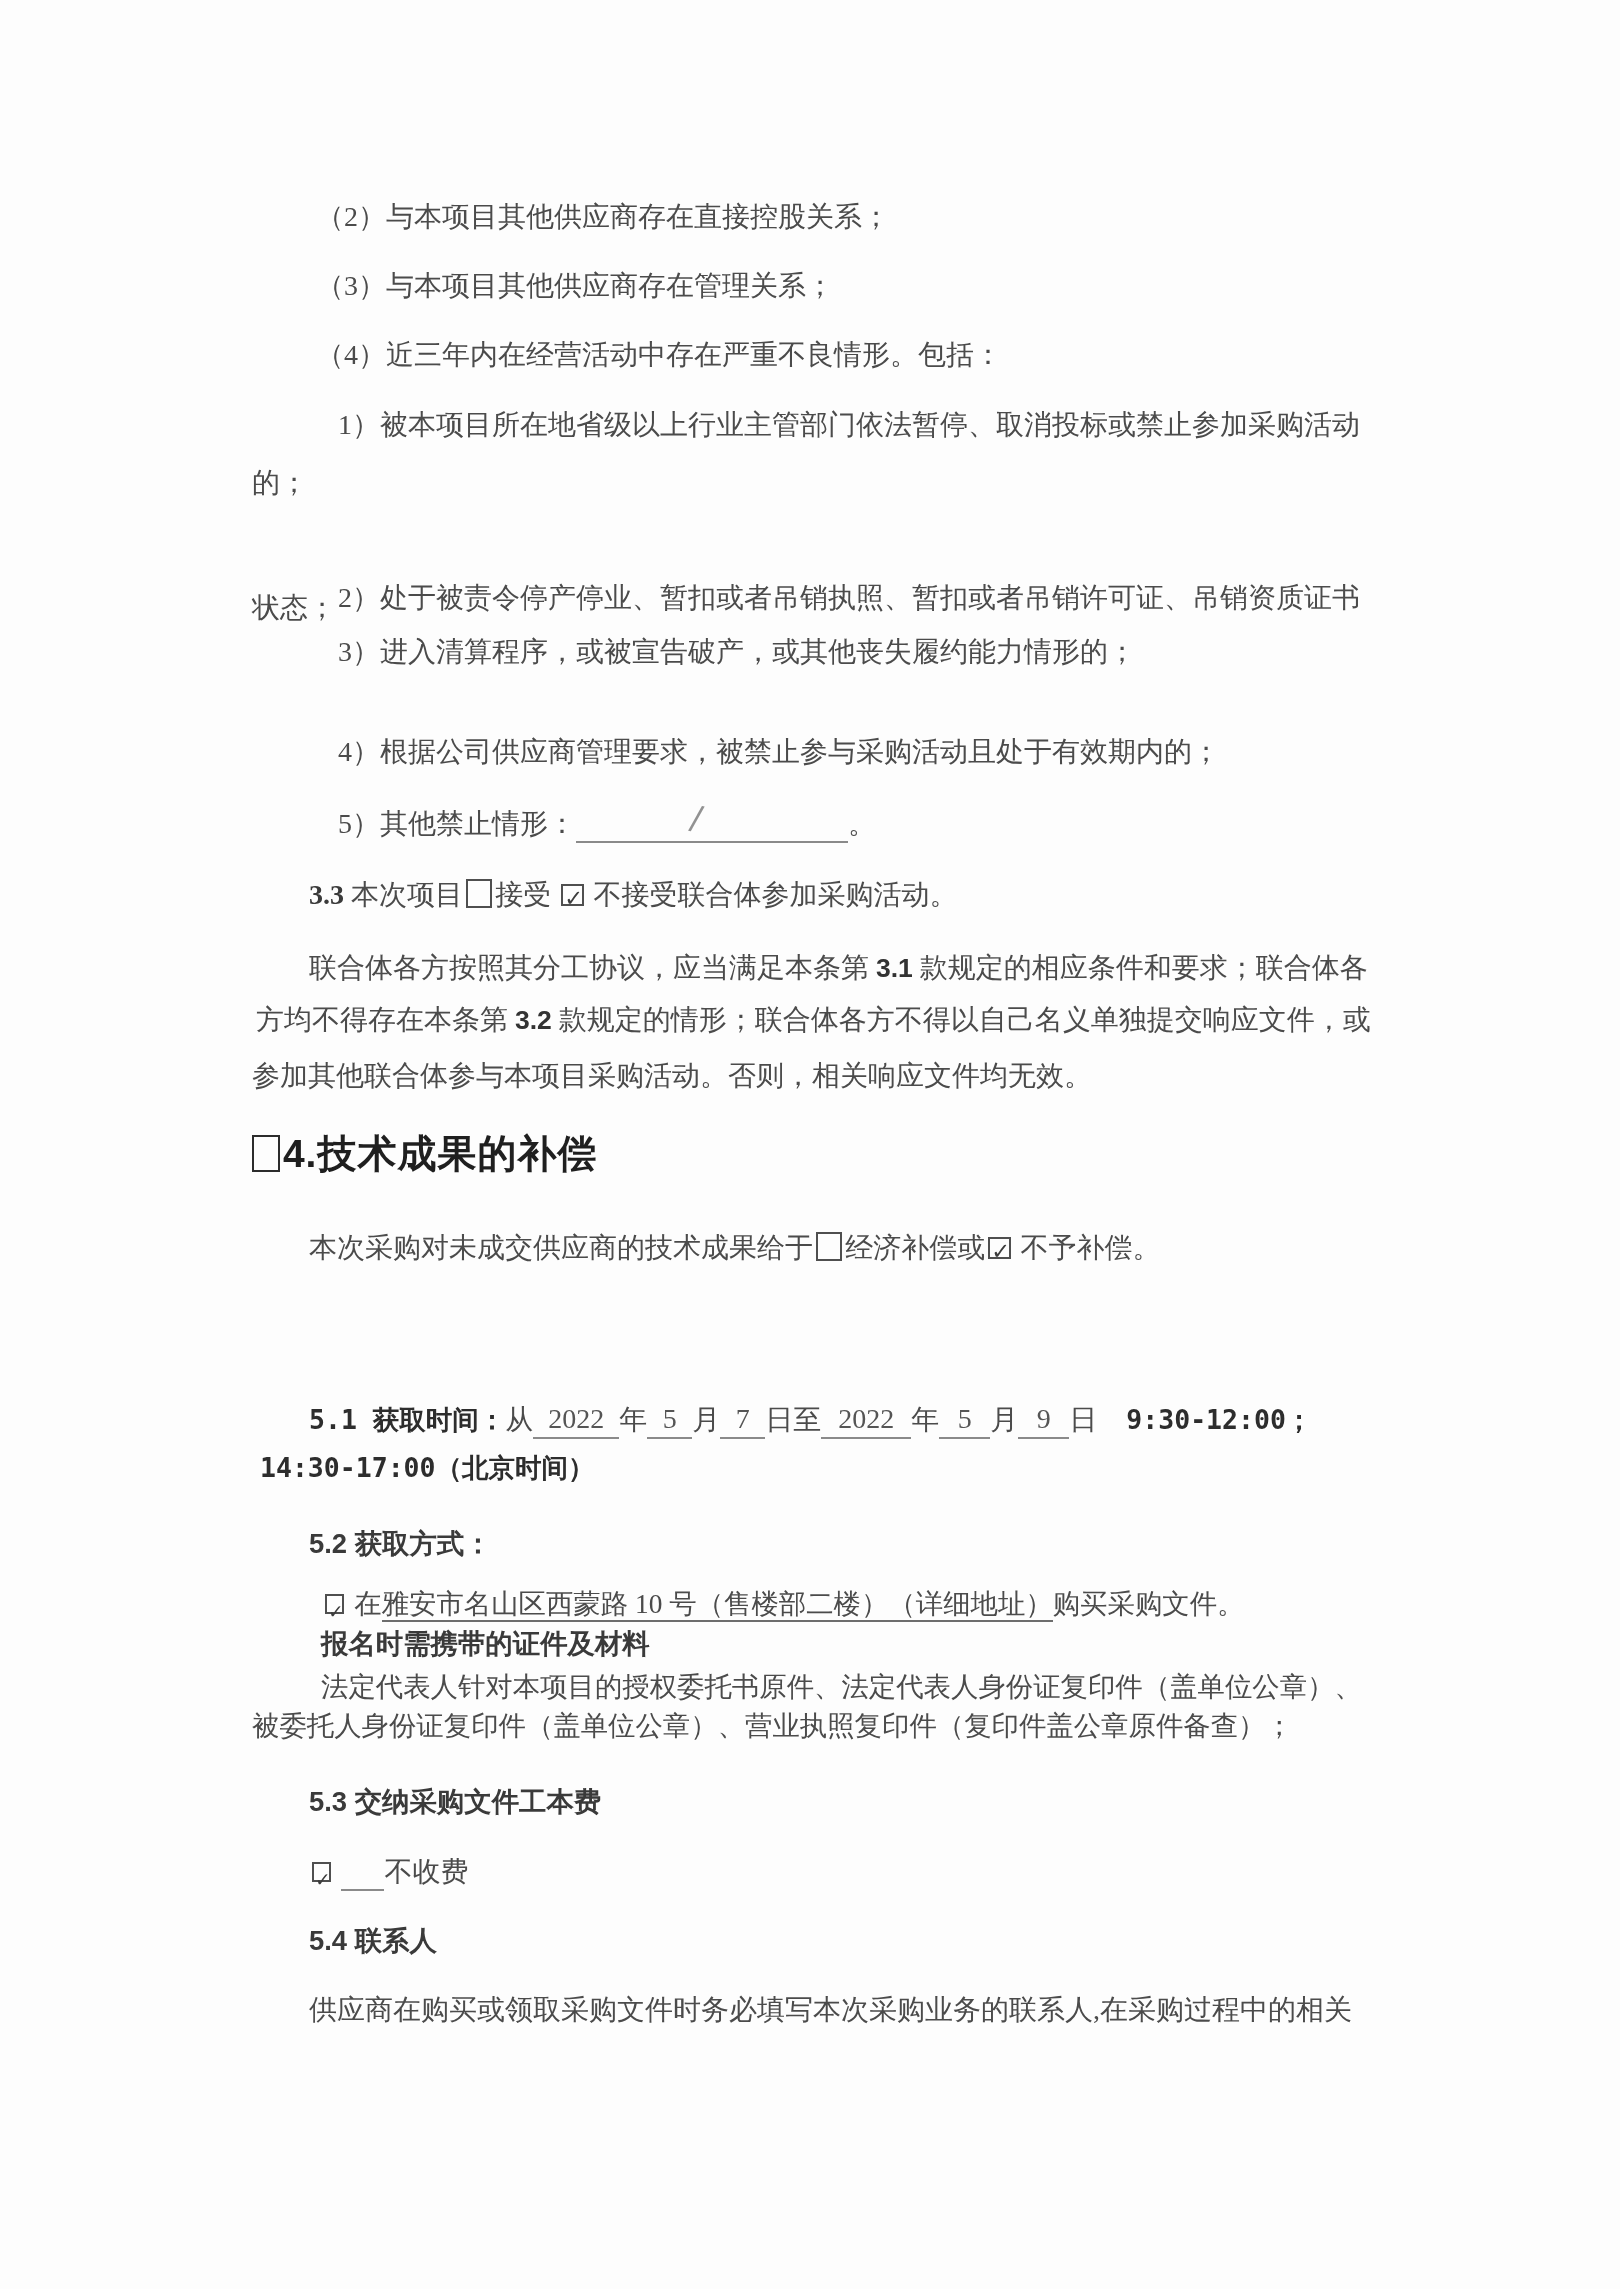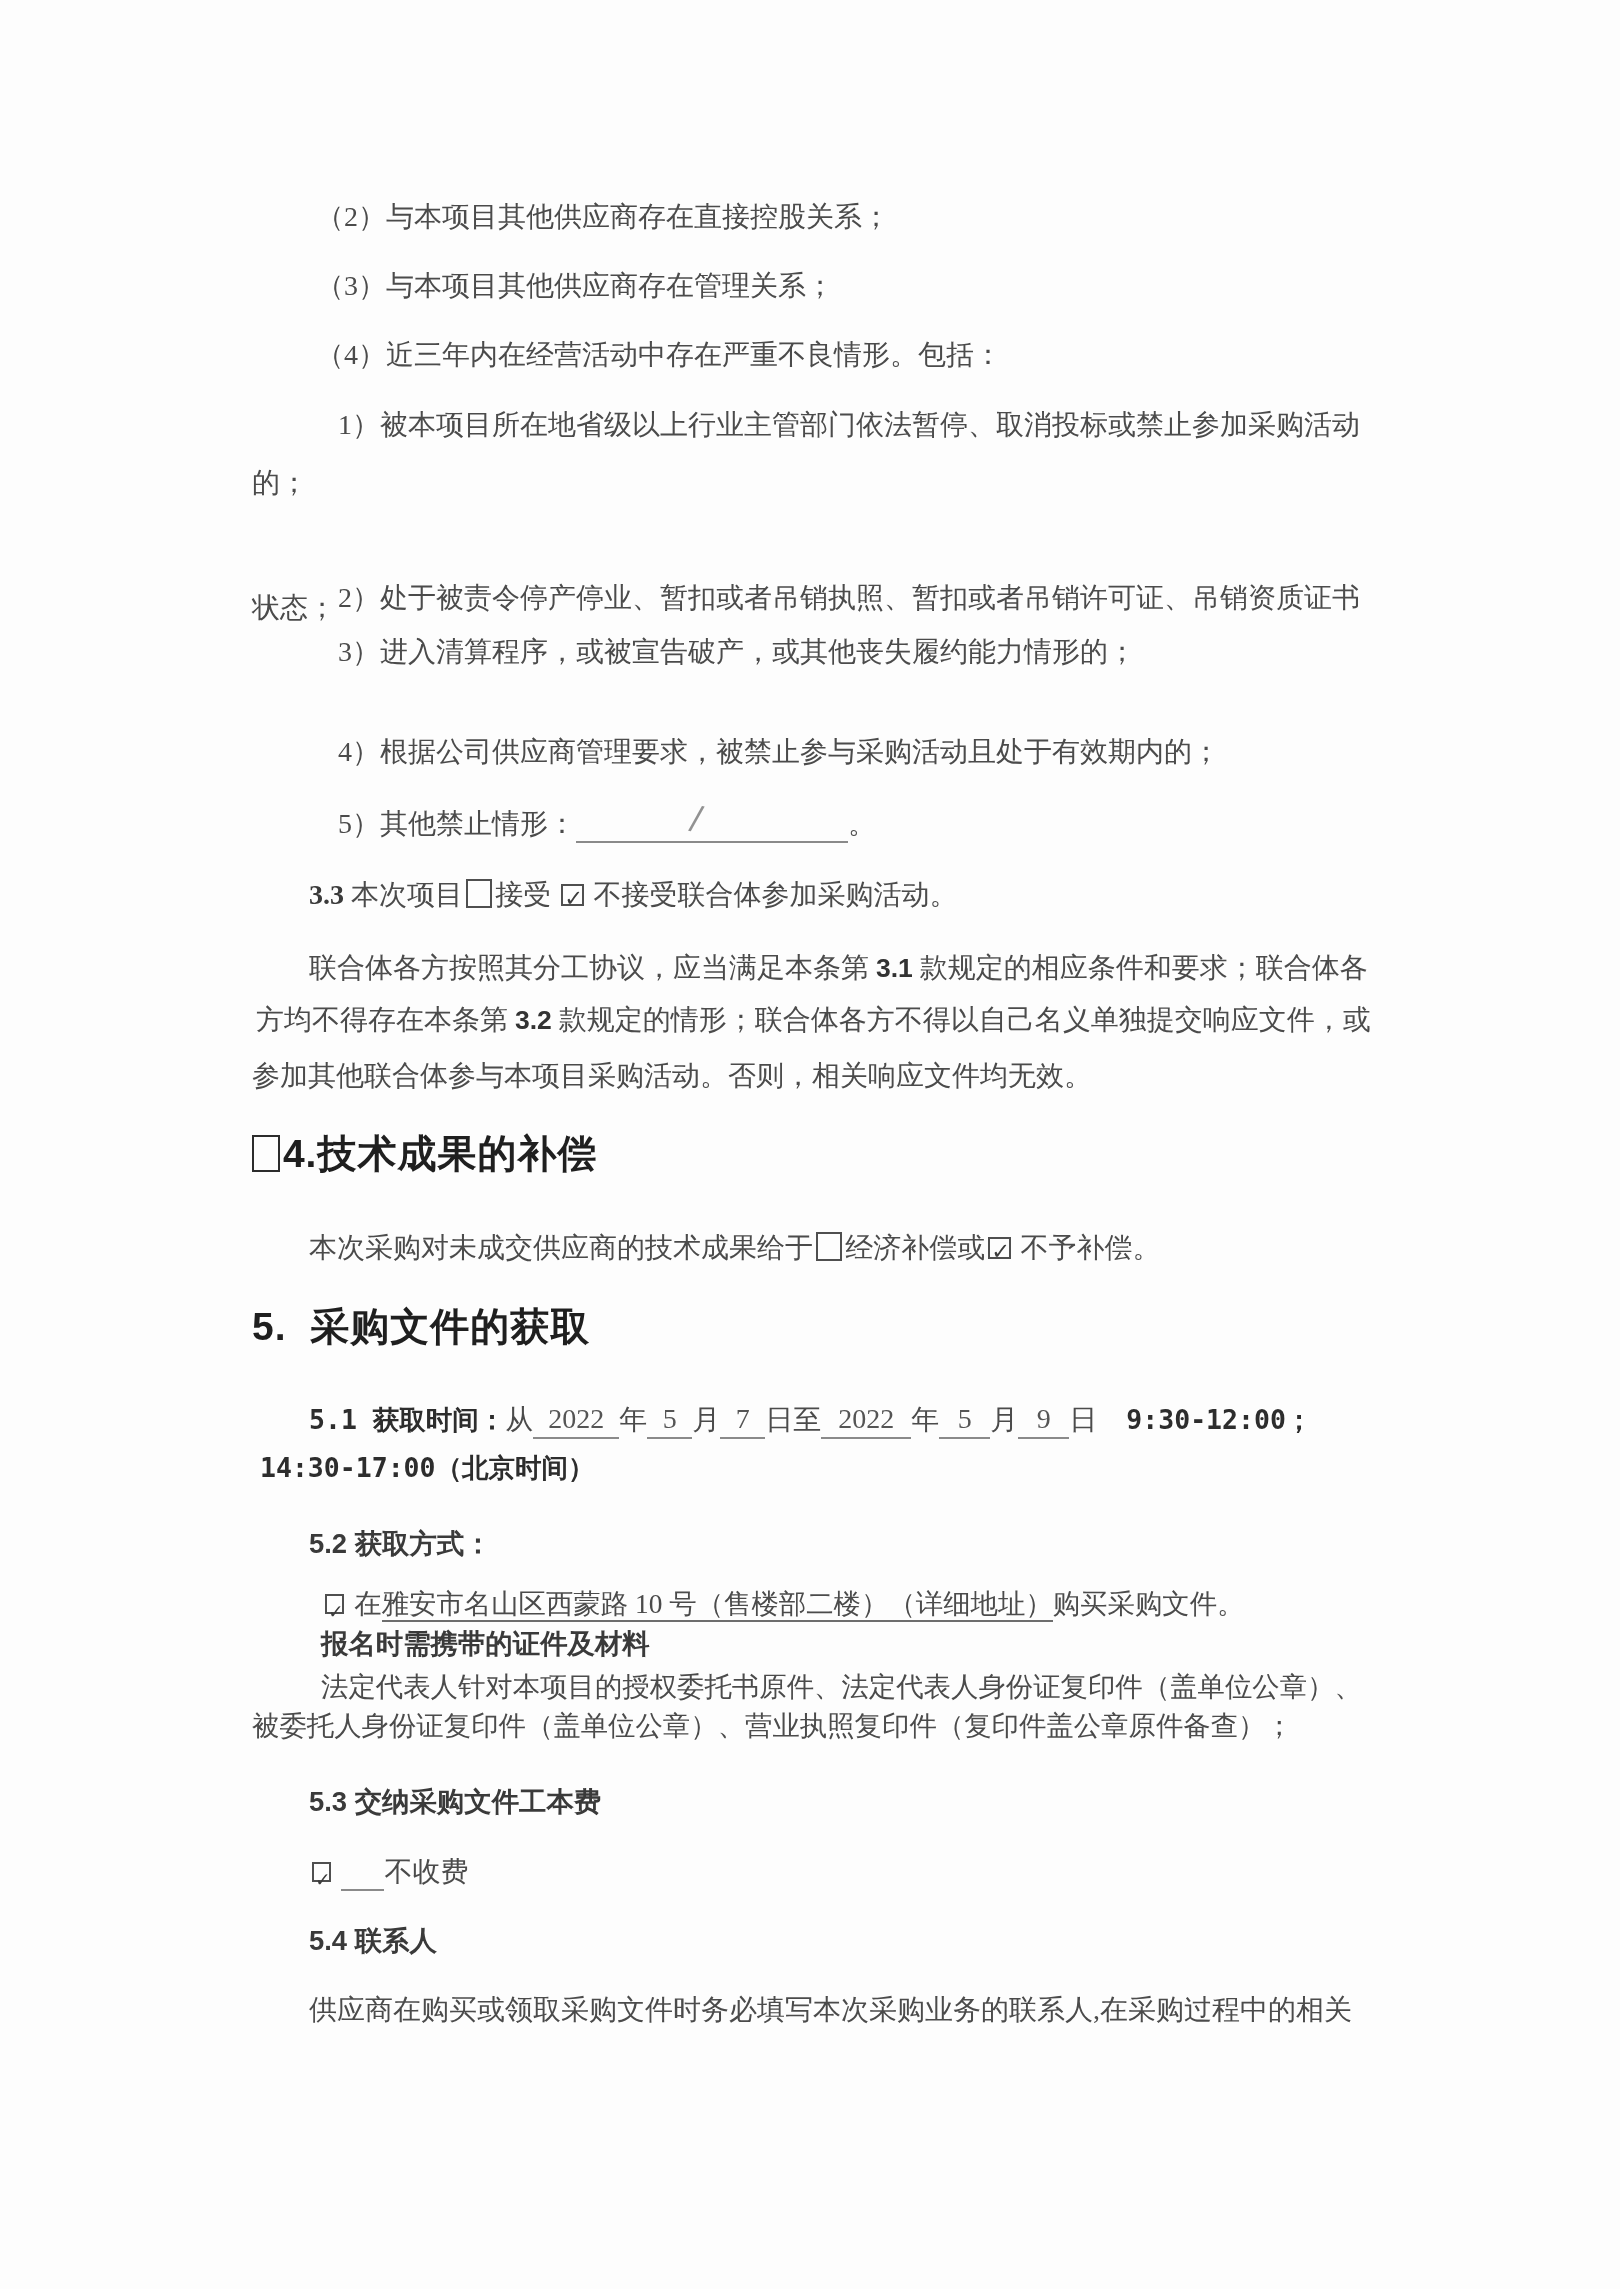--- a/index.html
+++ b/index.html
@@ -91,21 +91,20 @@
     <div class="line" style="top: 588px; left: 252px;"><span class="t">状态；</span></div>
     <div class="line" style="top: 632px; left: 338px; text-align: center;"><span class="t">3）进入清算程序，或被宣告破产，或其他丧失履约能力情形的；</span></div>
     <div class="line" style="top: 732px; left: 338px;"><span class="t">4）根据公司供应商管理要求，被禁止参与采购活动且处于有效期内的；</span></div>
     <div class="line" style="top: 804px; left: 338px;"><span class="t">5）其他禁止情形：</span><span class="blank" style="width: 272px;"><span class="bfill slash">/</span></span><span class="t">。</span></div>
     <div class="line" style="top: 875px; left: 309px;"><span class="b">3.3</span><span class="t"> 本次项目</span><span class="cb-empty"></span><span class="t">接受 </span><span class="cb-checked"></span><span class="t"> 不接受联合体参加采购活动。</span></div>
     <div class="line" style="top: 948px; left: 309px;"><span class="t">联合体各方按照其分工协议，应当满足本条第 </span><span class="bn">3.1</span><span class="t"> 款规定的相应条件和要求；联合体各</span></div>
     <div class="line" style="top: 1000px; left: 248px; margin-left: 8px;"><span class="t">方均不得存在本条第 </span><span class="bn">3.2</span><span class="t"> 款规定的情形；联合体各方不得以自己名义单独提交响应文件，或</span></div>
     <div class="line" style="top: 1056px; left: 252px;"><span class="t">参加其他联合体参与本项目采购活动。否则，相关响应文件均无效。</span></div>
     <div class="line h" style="top: 1130px; left: 252px;"><span class="hbox"></span><span class="ht">4.技术成果的补偿</span></div>
     <div class="line" style="top: 1228px; left: 309px;"><span class="t">本次采购对未成交供应商的技术成果给于</span><span class="cb-empty"></span><span class="t">经济补偿或</span><span class="cb-checked"></span><span class="t"> 不予补偿。</span></div>
-    <div class="line h" style="top: 1303px; left: 252px;"><span class="ht">5.&nbsp; 采购文件的获取</span></div>
     <div class="line" style="top: 1400px; left: 309px;"><span class="mb">5.1 获取时间：</span><span class="t">从</span><span class="blank" style="width: 86px;"><span class="bfill">2022</span></span><span class="t">年</span><span class="blank" style="width: 45px;"><span class="bfill">5</span></span><span class="t">月</span><span class="blank" style="width: 45px;"><span class="bfill">7</span></span><span class="t">日至</span><span class="blank" style="width: 90px;"><span class="bfill">2022</span></span><span class="t">年</span><span class="blank" style="width: 51px;"><span class="bfill">5</span></span><span class="t">月</span><span class="blank" style="width: 51px;"><span class="bfill">9</span></span><span class="t">日</span><span class="mb" style="margin-left: 29px;">9:30-12:00；</span></div>
     <div class="line" style="top: 1448px; left: 252px; margin-left: 8px;"><span class="mb">14:30-17:00（北京时间）</span></div>
     <div class="line" style="top: 1524px; left: 309px;"><span class="bs">5.2 获取方式：</span></div>
     <div class="line" style="top: 1585px; left: 322px; font-size: 27.4px;"><span class="cb-checked sm"></span><span class="t"> 在</span><span class="ul">雅安市名山区西蒙路 10 号（售楼部二楼）（详细地址）</span><span class="t">购买采购文件。</span></div>
     <div class="line" style="top: 1624px; left: 321px; font-size: 27.4px;"><span class="bs">报名时需携带的证件及材料</span></div>
     <div class="line" style="top: 1707px; left: 252px; font-size: 27.4px;"><span class="t">被委托人身份证复印件（盖单位公章）、营业执照复印件（复印件盖公章原件备查）；</span></div>
     <div class="line" style="top: 1668px; left: 321px; font-size: 27.4px;"><span class="t">法定代表人针对本项目的授权委托书原件、法定代表人身份证复印件（盖单位公章）、</span></div>
     <div class="line" style="top: 1782px; left: 309px;"><span class="bs">5.3 交纳采购文件工本费</span></div>
     <div class="line" style="top: 1852px; left: 309px;"><span class="cb-checked sm"></span><span class="t"> </span><span class="blank" style="width: 43px;"><span class="bfill"></span></span><span class="t">不收费</span></div>
     <div class="line" style="top: 1921px; left: 309px;"><span class="bs">5.4 联系人</span></div>

